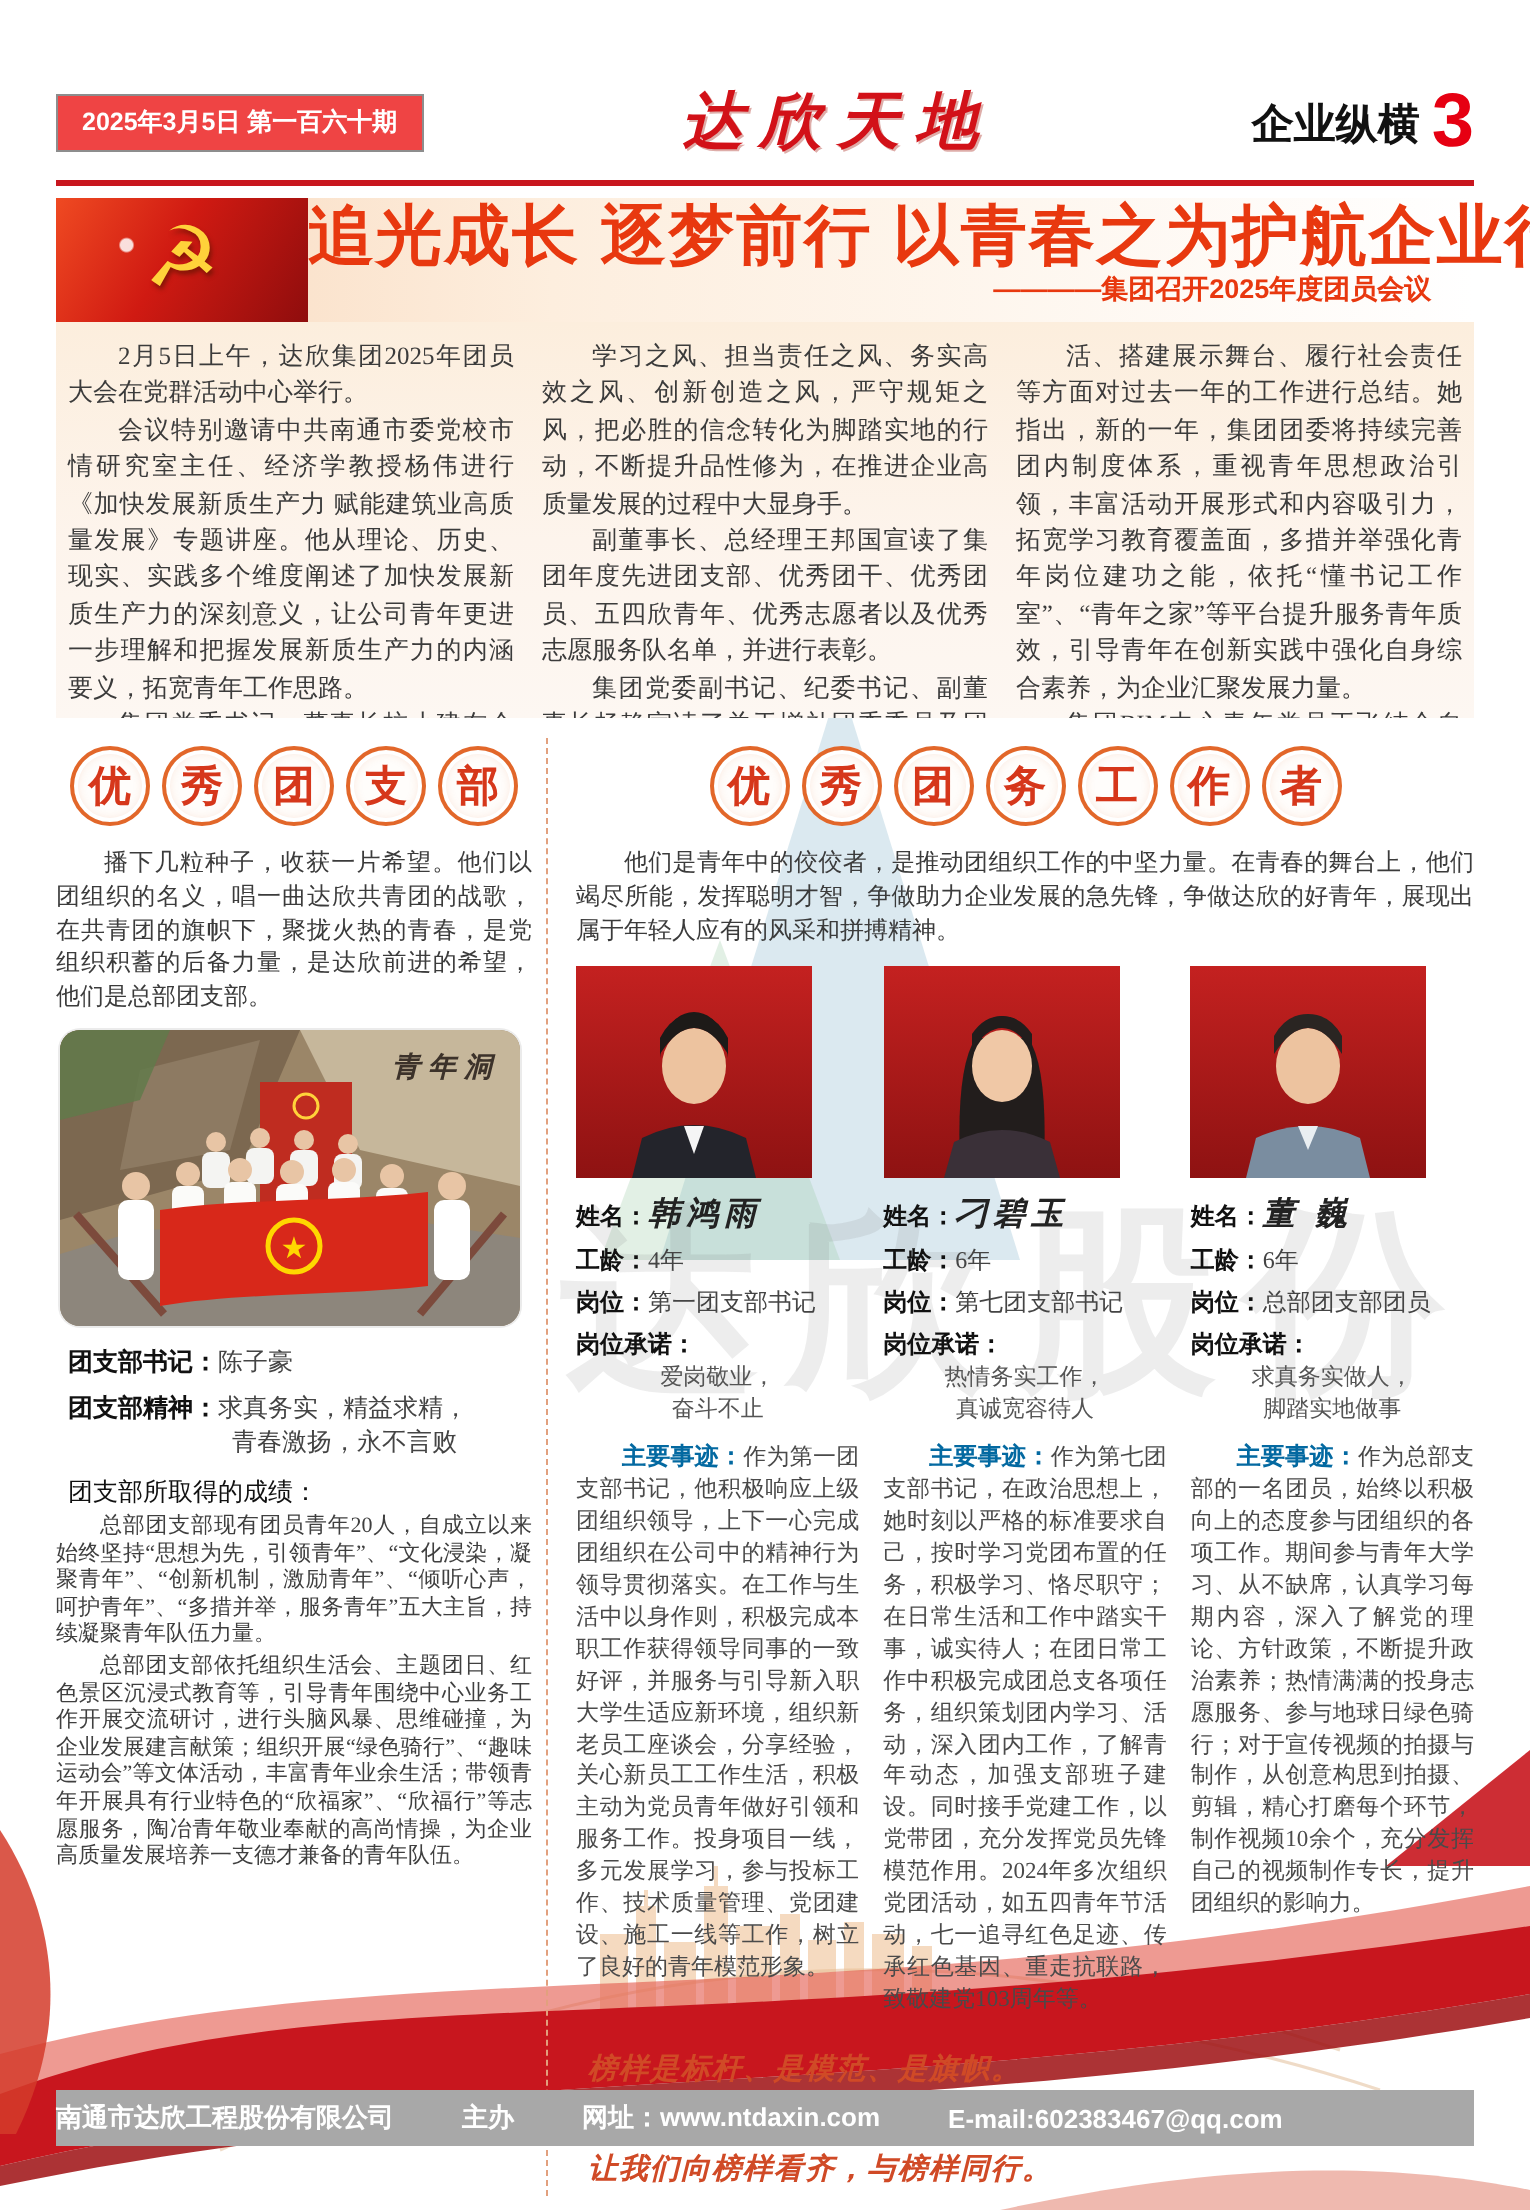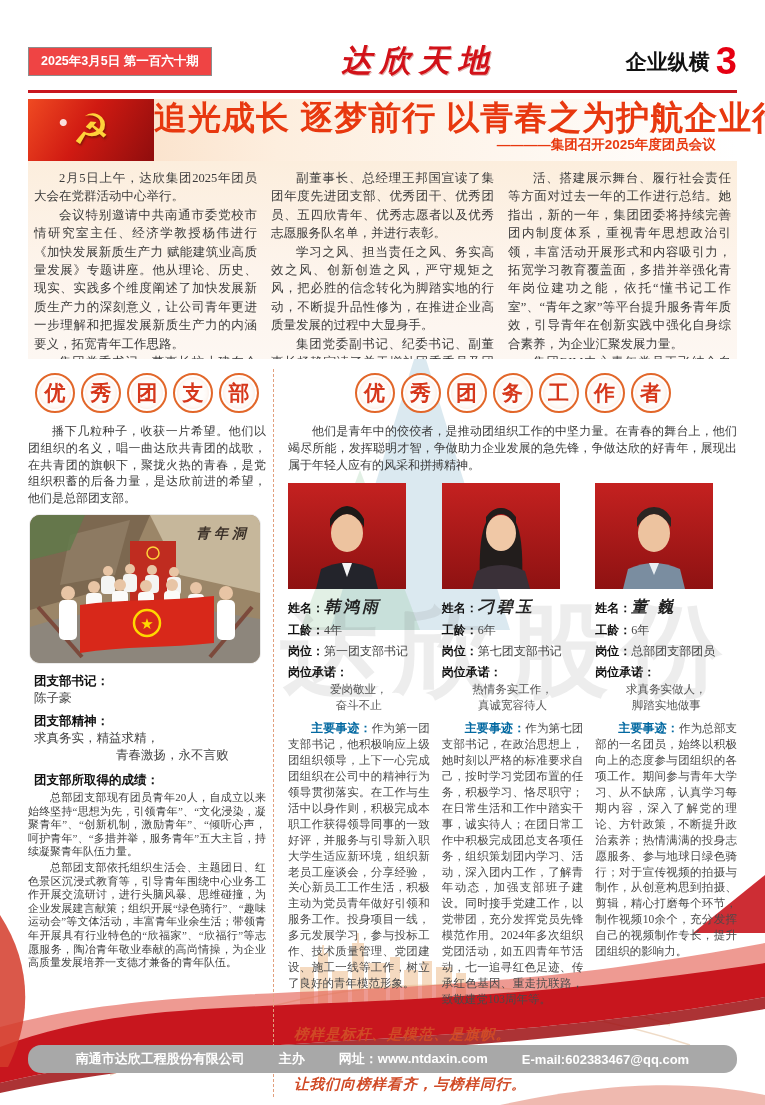--- a/index.html
+++ b/index.html
@@ -52,47 +52,47 @@
   .char-circle{width:36px;height:36px;border-radius:50%;border:2px solid #e2672a;background:#fffdfb;
                box-shadow:inset 0 0 0 2px #fff, inset 0 0 6px rgba(224,103,43,.25);
                display:flex;align-items:center;justify-content:center;
                font-family:"Liberation Sans",sans-serif;font-weight:900;font-size:21px;color:#d6371b;}
   .intro{margin:0;text-align:justify;text-indent:2em;font-size:12px;line-height:16.8px;color:#3b3b3b;}
   
   .group-photo{position:relative;width:230px;height:148px;border-radius:10px;overflow:hidden;
                margin:8px 0 10px 2px;box-shadow:0 0 0 1px rgba(0,0,0,.08);}
   .photo-caption{position:absolute;top:10px;right:10px;color:#3c322a;font-weight:bold;font-size:14px;
                  letter-spacing:4px;font-style:italic;}
-  .info-row{display:flex;align-items:baseline;margin:6px 0 0 6px;flex-direction:column;}
+  .info-row{display:flex;align-items:baseline;margin:6px 0 0 6px;}
   .info-label{font-family:"Liberation Sans",sans-serif;font-weight:bold;font-size:12.5px;color:#111;
               flex:0 0 auto;}
   .info-value{font-size:12.5px;color:#444;}
   .info-cont{margin:0 0 0 88px;font-size:12.5px;color:#444;}
-  .ach-label{margin:8px 0 2px 6px;font-family:"Liberation Sans",sans-serif;font-weight:bold;
+  .ach-label{margin:8px 0 2px 6px;font-family:"Liberation Sans",sans-serif;font-weight:normal;
              font-size:12.5px;color:#111;}
   .ach-p{margin:0 0 2px;text-align:justify;text-indent:2em;font-size:11px;line-height:13.6px;color:#3f3f3f;}
   
   .cards{display:flex;gap:12px;margin-top:10px;}
   .card{flex:1;min-width:0;}
   .portrait{width:118px;height:106px;display:block;margin-bottom:8px;}
   .prow{display:flex;align-items:baseline;margin-top:4px;}
   .prow .info-label{font-size:12px;}
   .pname{font-size:16px;font-weight:bold;font-style:italic;letter-spacing:3px;color:#222;}
   .pval{font-size:12px;color:#444;}
   .promise-line{text-align:center;font-size:11.5px;color:#555;line-height:16px;}
   .deeds{margin:8px 0 0;text-align:justify;text-indent:2em;font-size:11.5px;line-height:15.9px;color:#4a4a4a;}
   .deeds b{font-family:"Liberation Sans",sans-serif;font-size:12px;color:#0369a1;}
   
   .quote{margin:14px 0 0 6px;color:#d04a26;font-weight:bold;font-style:italic;
          font-size:14.5px;line-height:25px;letter-spacing:1px;}
   
   .bottom-deco{position:absolute;left:0;bottom:0;width:765px;height:230px;z-index:1;pointer-events:none;}
   .footer{position:absolute;left:28px;right:28px;bottom:32px;height:28px;z-index:4;background:#a8a8a8;
-          color:#fff;display:flex;align-items:center;justify-content:center;gap:34px;
-          font-family:"Liberation Sans",sans-serif;font-weight:bold;font-size:13px;border-radius:13px;}
+          color:#fff;display:flex;align-items:center;justify-content:flex-start;gap:34px;
+          font-family:"Liberation Sans",sans-serif;font-weight:bold;font-size:13px;}
 </style>
 </head>
 <body>
 
 <div class="page">
 
   <div class="wm-tri t1"></div>
   <div class="wm-tri t2"></div>
   <div class="wm-text">达欣股份</div>
 
@@ -115,22 +115,22 @@
     </div>
   </div>
 
   <section class="article">
     <div class="col">
       <p>2月5日上午，达欣集团2025年团员大会在党群活动中心举行。</p>
       <p>会议特别邀请中共南通市委党校市情研究室主任、经济学教授杨伟进行《加快发展新质生产力 赋能建筑业高质量发展》专题讲座。他从理论、历史、现实、实践多个维度阐述了加快发展新质生产力的深刻意义，让公司青年更进一步理解和把握发展新质生产力的内涵要义，拓宽青年工作思路。</p>
       <p>集团党委书记、董事长杭小建在会上寄语公司青年，希望他们筑牢“理论学习”之基，搭稳“实践锻炼”之梁，打造“改革创新”之势，大力弘扬</p>
     </div>
     <div class="col">
+      <p>学习之风、担当责任之风、务实高效之风、创新创造之风，严守规矩之风，把必胜的信念转化为脚踏实地的行动，不断提升品性修为，在推进企业高质量发展的过程中大显身手。</p>
       <p>副董事长、总经理王邦国宣读了集团年度先进团支部、优秀团干、优秀团员、五四欣青年、优秀志愿者以及优秀志愿服务队名单，并进行表彰。</p>
-      <p>学习之风、担当责任之风、务实高效之风、创新创造之风，严守规矩之风，把必胜的信念转化为脚踏实地的行动，不断提升品性修为，在推进企业高质量发展的过程中大显身手。</p>
       <p>集团党委副书记、纪委书记、副董事长杨静宣读了关于增补团委委员及团支部书记调整的决定。</p>
 
     </div>
     <div class="col">
       <p>活、搭建展示舞台、履行社会责任等方面对过去一年的工作进行总结。她指出，新的一年，集团团委将持续完善团内制度体系，重视青年思想政治引领，丰富活动开展形式和内容吸引力，拓宽学习教育覆盖面，多措并举强化青年岗位建功之能，依托“懂书记工作室”、“青年之家”等平台提升服务青年质效，引导青年在创新实践中强化自身综合素养，为企业汇聚发展力量。</p>
       <p>集团BIM中心青年党员王飞结合自身岗位工作分享红旗渠精神学习感悟。（陈子豪）</p>
 
     </div>
   </section>
 

